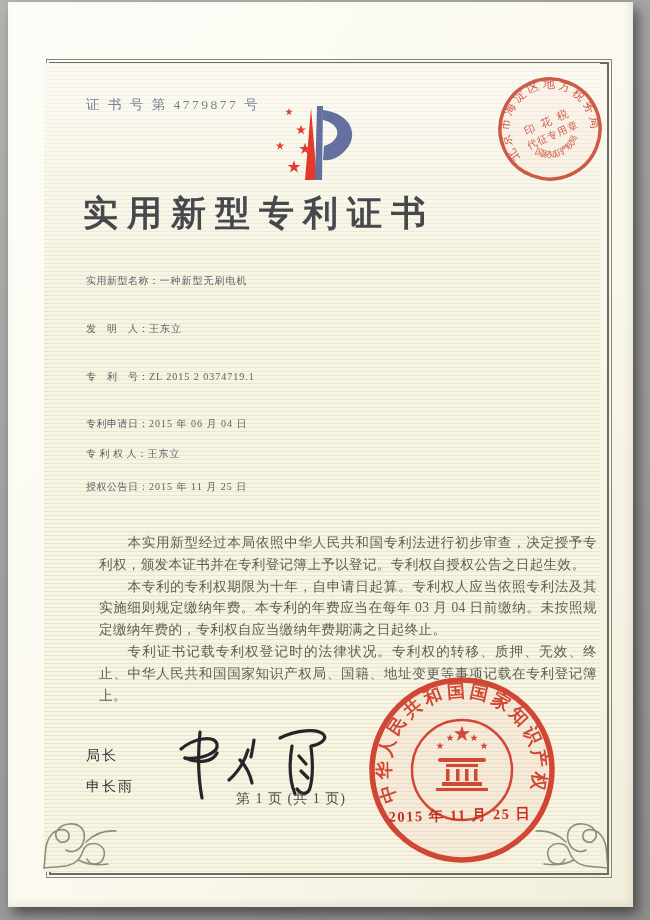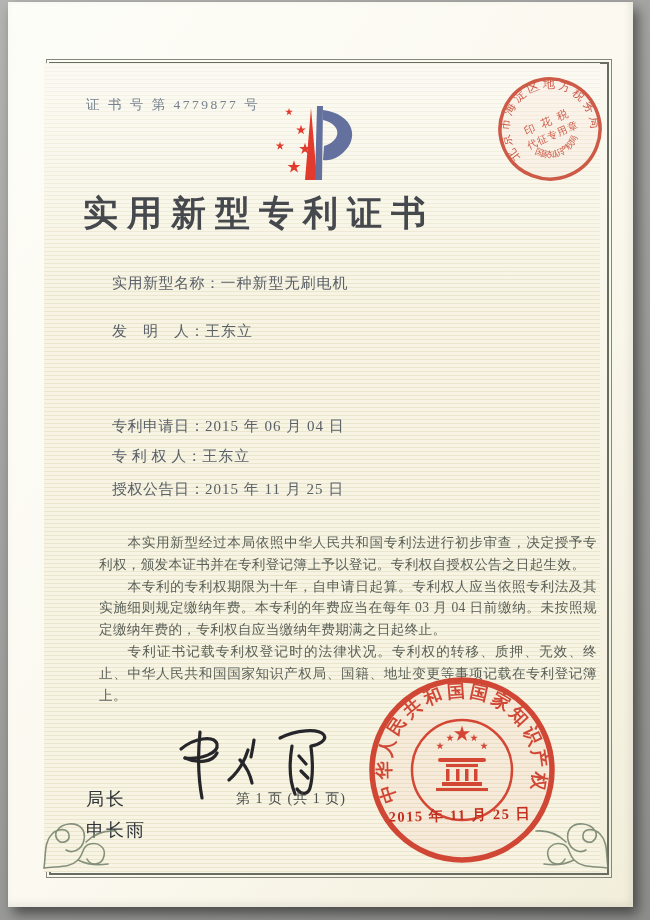--- a/index.html
+++ b/index.html
@@ -30,30 +30,30 @@
   .content { position:absolute; inset:0;border-radius:29px; }
   .cert-number {
     position:absolute; left:86px; top:96px;
     font-size:13.5px; letter-spacing:2.5px; color:#76828e;
   }
   .logo { position:absolute; left:264px; top:100px; }
   .title {
     position:absolute; left:0; top:190px; width:518px; text-align:center;
     font-size:35px; font-weight:600; letter-spacing:9px; color:#45484d;
   }
-  .field { position:absolute; left:86px; font-size:15px; color:#5a6067; letter-spacing:.5px; white-space:nowrap;margin-left:26px; }
+  .field { position:absolute; left:86px; font-size:10px; color:#5a6067; letter-spacing:.5px; white-space:nowrap; }
   .field .fvalue { letter-spacing:1px; }
   .paras {
     position:absolute; left:78px; top:532px; width:498px;
     font-size:13.6px; line-height:21.8px; color:#5a5f56; letter-spacing:.3px;
     text-align:justify;
     margin-left:21px;
   }
   .paras p { text-indent:2.1em; }
-  .director { position:absolute; left:86px; top:784px; font-size:18px; line-height:31px; color:#303338; letter-spacing:2px; }
+  .director { position:absolute; left:86px; top:740px; font-size:14px; line-height:31px; color:#303338; letter-spacing:2px; }
   .sig { position:absolute; left:168px; top:722px; }
   .big-seal { position:absolute; left:360px; top:670px; opacity:.93; }
   .seal-date {
     position:absolute; left:380px; top:806px; width:160px; text-align:center;
     font-size:14.5px; font-weight:600; color:#c43020; letter-spacing:1.5px;
     transform:rotate(-1.5deg);
   }
   .footer-page { position:absolute; left:236px; top:790px; width:150px; font-size:14px; color:#4c4f49; letter-spacing:1px; }
   .stamp-seal { position:absolute; left:494px; top:73px; opacity:.9; }
   .flourish { position:absolute; }
@@ -93,20 +93,23 @@
       </g>
     </svg>
 
     <div class="title">实用新型专利证书</div>
 
     <div class="field" style="top:274px">
       <span class="flabel">实用新型名称：</span><span class="fvalue">一种新型无刷电机</span>
     </div>
     <div class="field" style="top:322px">
       <span class="flabel">发　明　人：</span><span class="fvalue">王东立</span>
+    </div>
+    <div class="field" style="top:370px">
+      <span class="flabel">专　利　号：</span><span class="fvalue">ZL 2015 2 0374719.1</span>
     </div>
     <div class="field" style="top:417px">
       <span class="flabel">专利申请日：</span><span class="fvalue">2015 年 06 月 04 日</span>
     </div>
     <div class="field" style="top:447px">
       <span class="flabel">专 利 权 人：</span><span class="fvalue">王东立</span>
     </div>
     <div class="field" style="top:480px">
       <span class="flabel">授权公告日：</span><span class="fvalue">2015 年 11 月 25 日</span>
     </div>

